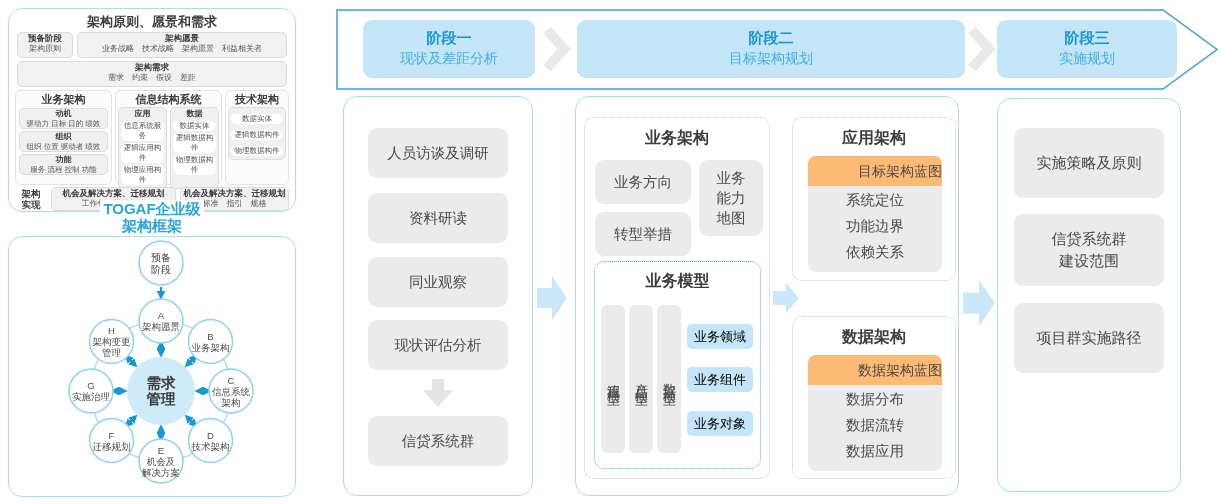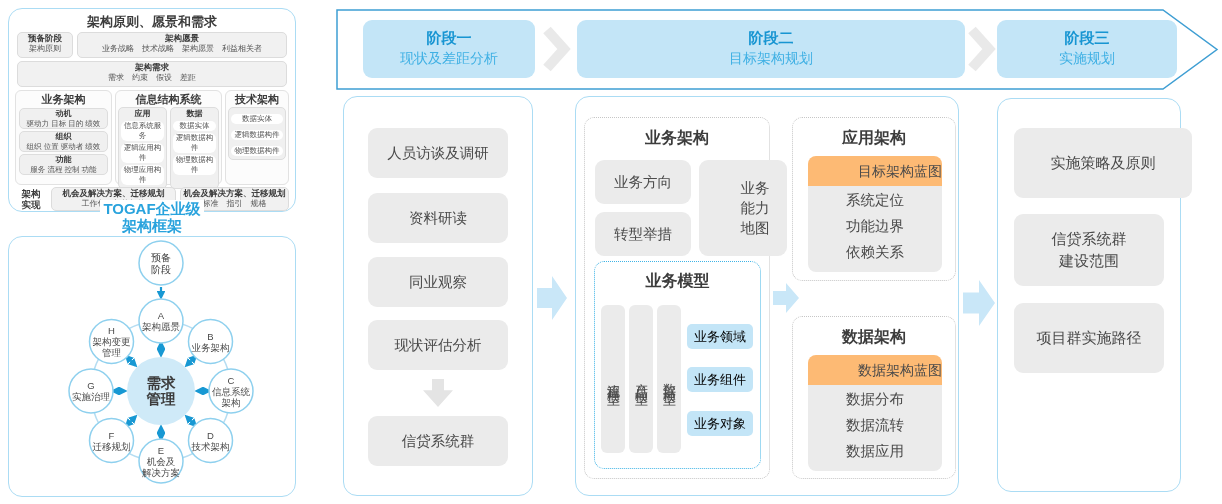--- a/index.html
+++ b/index.html
@@ -214,21 +214,21 @@
   </div>
 
   <div class="r-arrow" style="left:537px;top:276px;width:30px;height:44px;"></div>
 
   <div class="panel" style="left:575px;top:96px;width:384px;height:400px;">
 
     <div class="dash" style="left:8px;top:20px;width:186px;height:362px;">
       <div class="sec-title" style="top:10px;">业务架构</div>
       <div class="graybox" style="left:10px;top:42px;width:96px;height:44px;">业务方向</div>
       <div class="graybox" style="left:10px;top:94px;width:96px;height:44px;">转型举措</div>
-      <div class="graybox pre" style="left:114px;top:42px;width:64px;height:96px;line-height:20px;padding-left:24px;">业务
+      <div class="graybox pre" style="left:114px;top:42px;width:64px;height:76px;line-height:20px;">业务
 能力
 地图</div>
 
       <div class="dash dashblue" style="left:9px;top:143px;width:167px;height:208px;">
         <div class="sec-title" style="top:9px;">业务模型</div>
         <div class="vbar" style="left:6px;top:43px;height:148px;">流程模型</div>
         <div class="vbar" style="left:34px;top:43px;height:148px;">产品模型</div>
         <div class="vbar" style="left:62px;top:43px;height:148px;">数据模型</div>
         <div class="bpill" style="left:92px;top:62px;width:66px;height:25px;">业务领域</div>
         <div class="bpill" style="left:92px;top:105px;width:66px;height:25px;">业务组件</div>
@@ -255,19 +255,19 @@
         <div class="graybody pre">数据分布
 数据流转
 数据应用</div>
       </div>
     </div>
   </div>
 
   <div class="r-arrow" style="left:963px;top:280px;width:32px;height:46px;"></div>
 
   <div class="panel" style="left:997px;top:98px;width:184px;height:394px;">
-    <div class="graybox" style="left:16px;top:29px;width:178px;height:70px;font-size:15px;">实施策略及原则</div>
+    <div class="graybox" style="left:16px;top:29px;width:150px;height:70px;font-size:15px;">实施策略及原则</div>
     <div class="graybox pre" style="left:16px;top:115px;width:150px;height:72px;font-size:15px;line-height:22px;">信贷系统群
 建设范围</div>
     <div class="graybox" style="left:16px;top:204px;width:150px;height:70px;font-size:15px;">项目群实施路径</div>
   </div>
 
 </div>
 
 </body></html>

